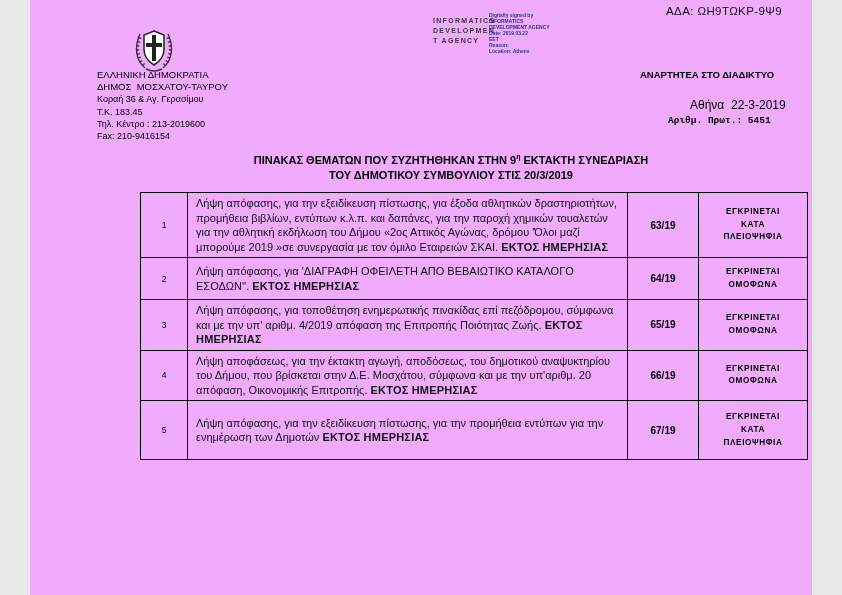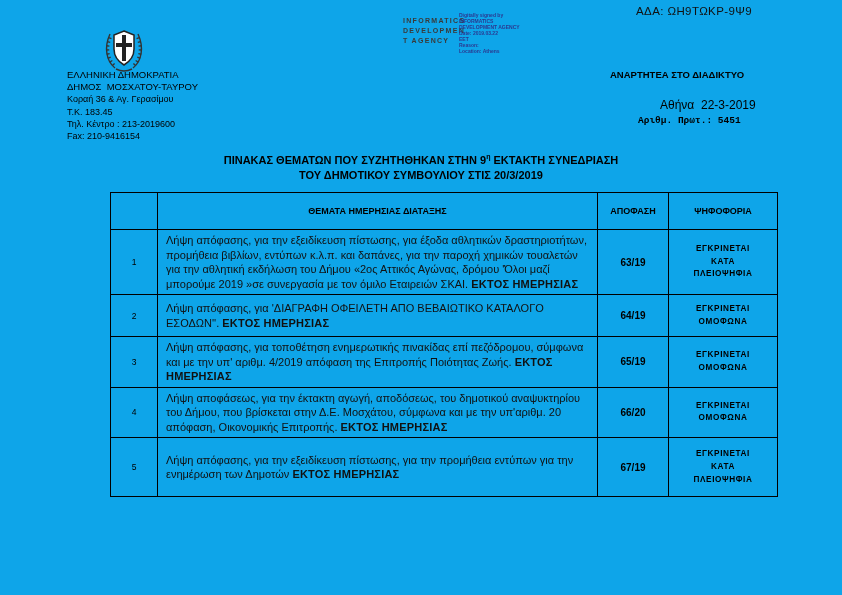--- a/index.html
+++ b/index.html
@@ -1,18 +1,18 @@
 <!DOCTYPE html>
 <html><head>
 <meta charset="utf-8">
 <style>
   html,body { margin:0; padding:0; background:#e8e8e8; }
   .page {
-    position:relative; width:842px; height:595px; margin:0 auto;
-    background:#0ea5e9; font-family:"Liberation Sans", sans-serif; color:#000;
+    position:relative; width:782px; height:595px; margin:0 auto;
+    background:#f0abfc; font-family:"Liberation Sans", sans-serif; color:#000;
     overflow:hidden;
   }
   .ada {
     position:absolute; left:636px; top:5px;
     font-size:11.5px; letter-spacing:0.4px; color:#111;
   }
   .agency-name {
     position:absolute; left:403px; top:16px;
     font-size:7px; font-weight:bold; color:#3a3a3a;
     letter-spacing:1.3px; line-height:10px; white-space:pre-line;
@@ -102,26 +102,20 @@
   </div>
 
   <table class="topics">
     <colgroup>
       <col style="width:47px">
       <col style="width:440px">
       <col style="width:71px">
       <col style="width:109px">
     </colgroup>
     <tbody>
-        <tr style="height:37px">
-      <th></th>
-      <th>ΘΕΜΑΤΑ ΗΜΕΡΗΣΙΑΣ ΔΙΑΤΑΞΗΣ</th>
-      <th>ΑΠΟΦΑΣΗ</th>
-      <th>ΨΗΦΟΦΟΡΙΑ</th>
-    </tr>
     <tr style="height:64px">
       <td class="cell-num">1</td>
       <td class="cell-topic">
         <span>Λήψη απόφασης, για την εξειδίκευση πίστωσης, για έξοδα αθλητικών δραστηριοτήτων, προμήθεια βιβλίων, εντύπων κ.λ.π. και δαπάνες, για την παροχή χημικών τουαλετών για την αθλητική εκδήλωση του Δήμου «2ος Αττικός Αγώνας, δρόμου 'Όλοι μαζί μπορούμε 2019 »σε συνεργασία με τον όμιλο Εταιρειών ΣΚΑΙ.</span>
         <b>ΕΚΤΟΣ ΗΜΕΡΗΣΙΑΣ</b>
       </td>
       <td class="cell-decision">63/19</td>
       <td class="cell-vote">ΕΓΚΡΙΝΕΤΑΙ
 ΚΑΤΑ
 ΠΛΕΙΟΨΗΦΙΑ</td>
@@ -145,21 +139,21 @@
       <td class="cell-decision">65/19</td>
       <td class="cell-vote">ΕΓΚΡΙΝΕΤΑΙ
 ΟΜΟΦΩΝΑ</td>
     </tr>
     <tr style="height:48px">
       <td class="cell-num">4</td>
       <td class="cell-topic">
         <span>Λήψη αποφάσεως, για την έκτακτη αγωγή, αποδόσεως, του δημοτικού αναψυκτηρίου του Δήμου, που βρίσκεται στην Δ.Ε. Μοσχάτου, σύμφωνα και με την υπ'αριθμ. 20 απόφαση, Οικονομικής Επιτροπής.</span>
         <b>ΕΚΤΟΣ ΗΜΕΡΗΣΙΑΣ</b>
       </td>
-      <td class="cell-decision">66/20</td>
+      <td class="cell-decision">66/19</td>
       <td class="cell-vote">ΕΓΚΡΙΝΕΤΑΙ
 ΟΜΟΦΩΝΑ</td>
     </tr>
     <tr style="height:59px">
       <td class="cell-num">5</td>
       <td class="cell-topic">
         <span>Λήψη απόφασης, για την εξειδίκευση πίστωσης, για την προμήθεια εντύπων για την ενημέρωση των Δημοτών</span>
         <b>ΕΚΤΟΣ ΗΜΕΡΗΣΙΑΣ</b>
       </td>
       <td class="cell-decision">67/19</td>

